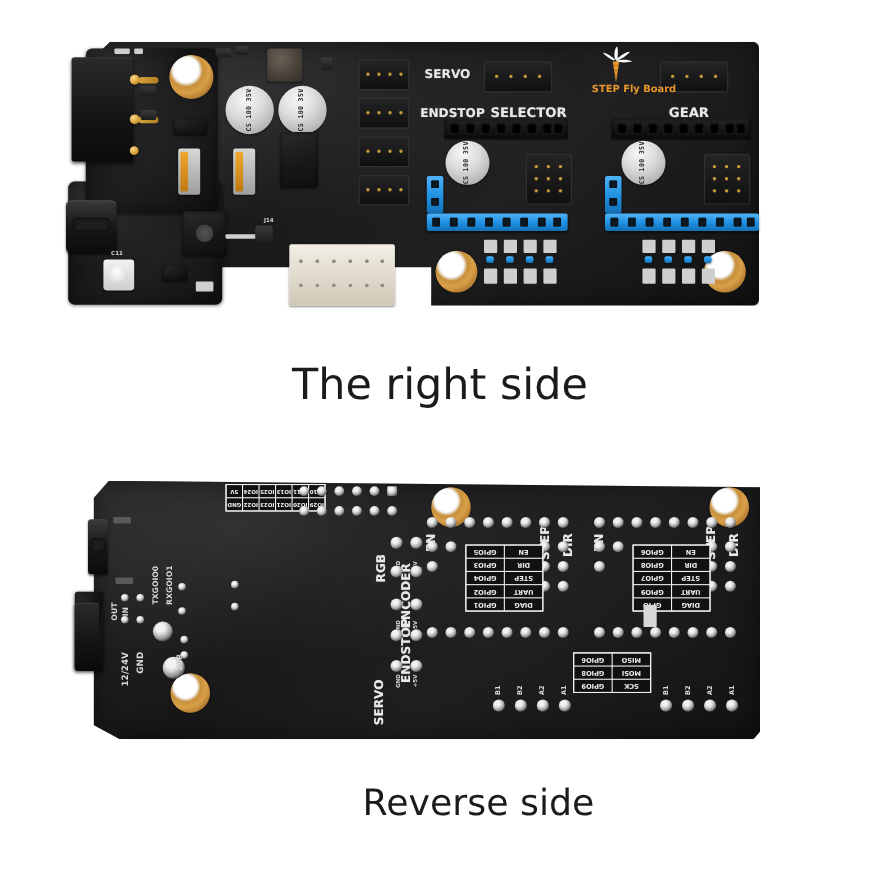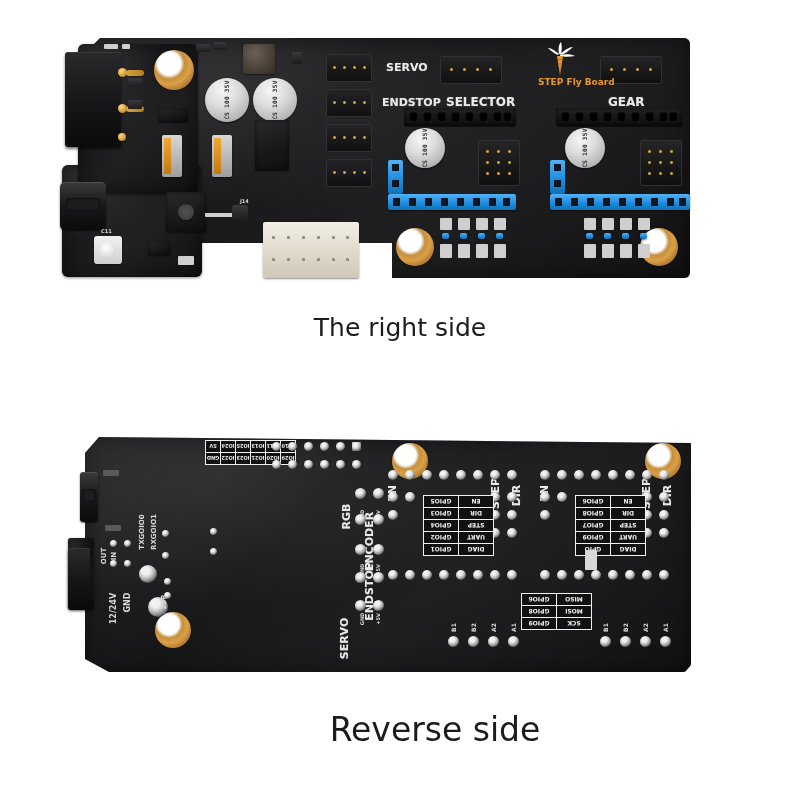--- a/index.html
+++ b/index.html
@@ -378,21 +378,21 @@
         <span class="wp" style="left:83px;top:14px;"></span>
       <span class="wp" style="left:9px;top:36px;"></span>
         <span class="wp" style="left:24px;top:36px;"></span>
       <span class="wp" style="left:39px;top:36px;"></span>
         <span class="wp" style="left:54px;top:36px;"></span>
       <span class="wp" style="left:69px;top:36px;"></span>
         <span class="wp" style="left:83px;top:36px;"></span>
     </div>
   </div>
 
-  <div class="caption" style="left:0;top:313px;font-size:25px;">The right side</div>
+  <div class="caption" style="left:0;top:328px;font-size:39px;">The right side</div>
 
   <div class="photo" style="left:0;top:400px;width:800px;height:290px;">
 
     <div class="pcb" style="left:85px;top:37px;width:606px;height:235px;
                 clip-path:polygon(14px 0,606px 6px,606px 228px,600px 235px,24px 235px,0 222px,0 16px);
                 border-radius:8px;"></div>
 
     <div class="pcb" style="left:68px;top:138px;width:26px;height:72px;border-radius:3px;"></div>
     <div class="bigconn" style="left:68px;top:148px;width:22px;height:60px;"></div>
     <div class="usbc" style="left:80px;top:72px;width:18px;height:50px;border-radius:3px;"></div>

